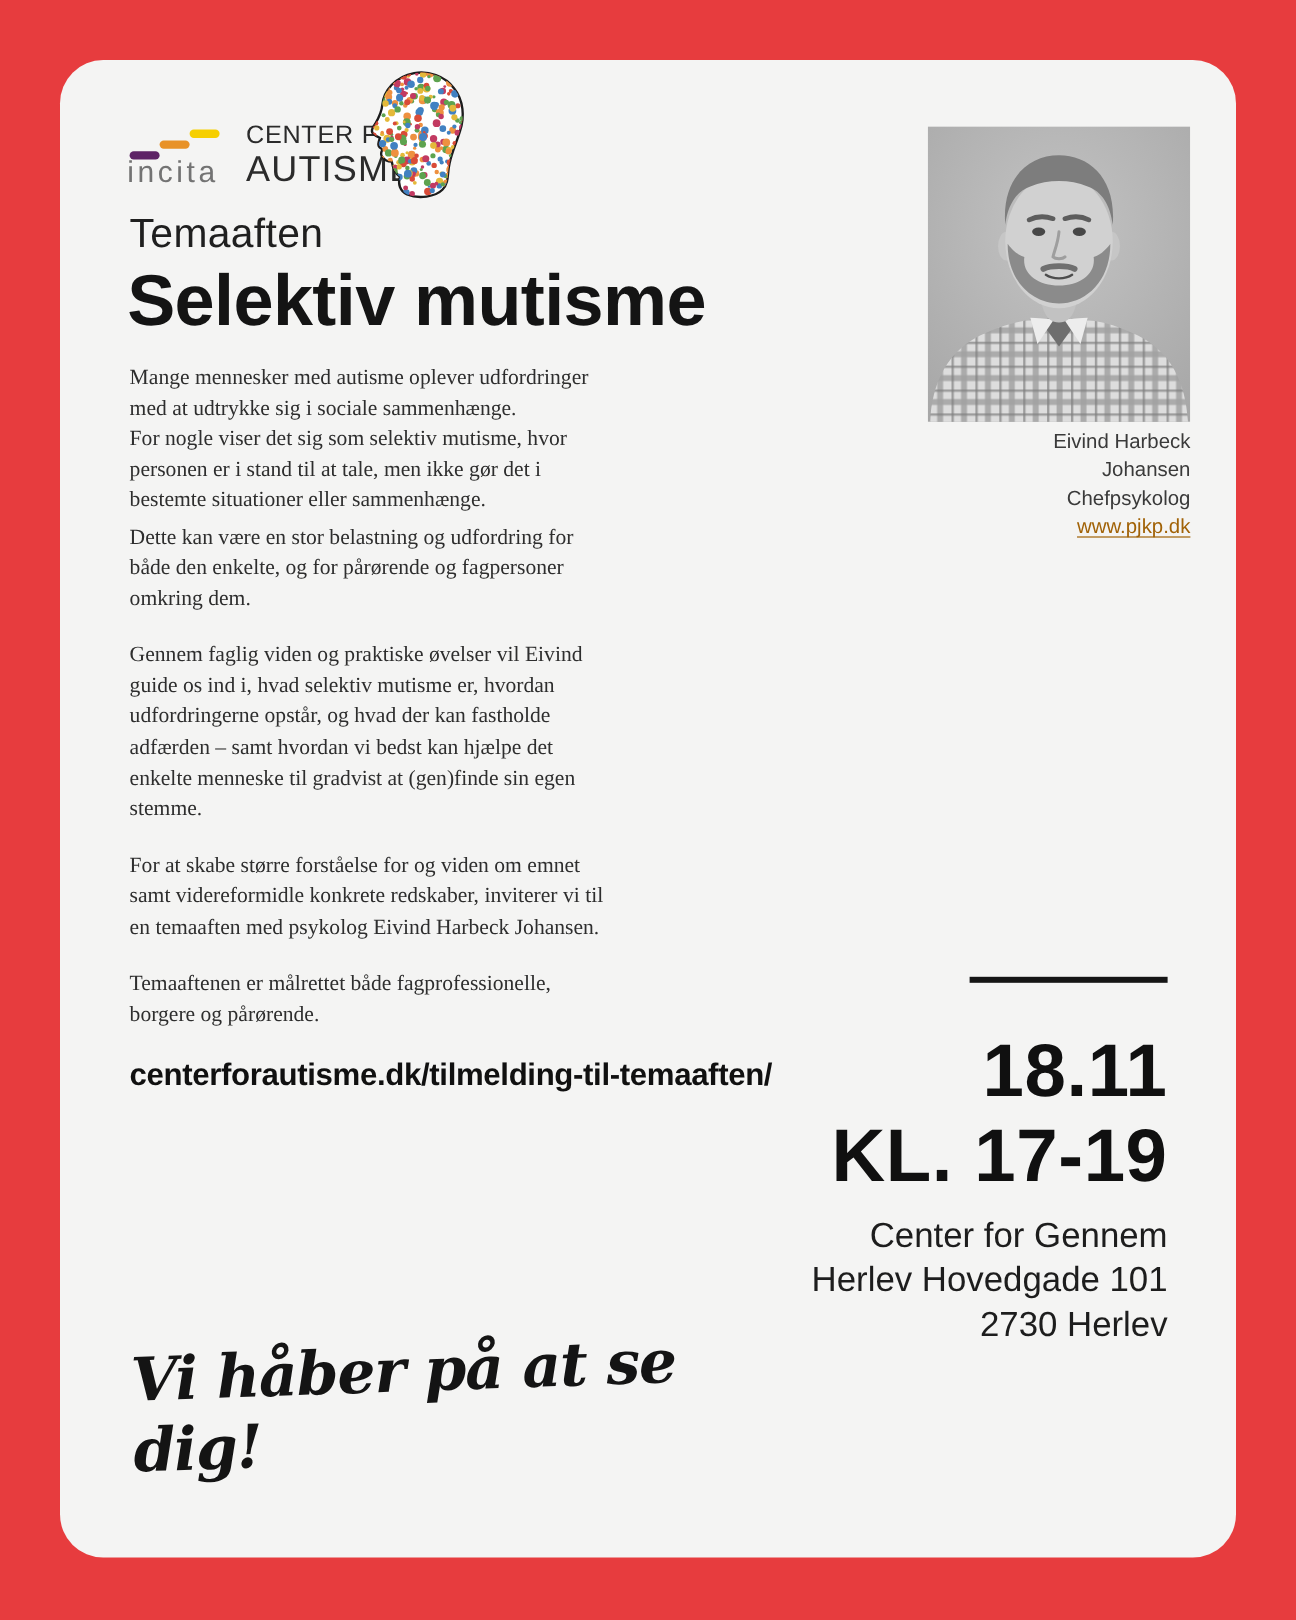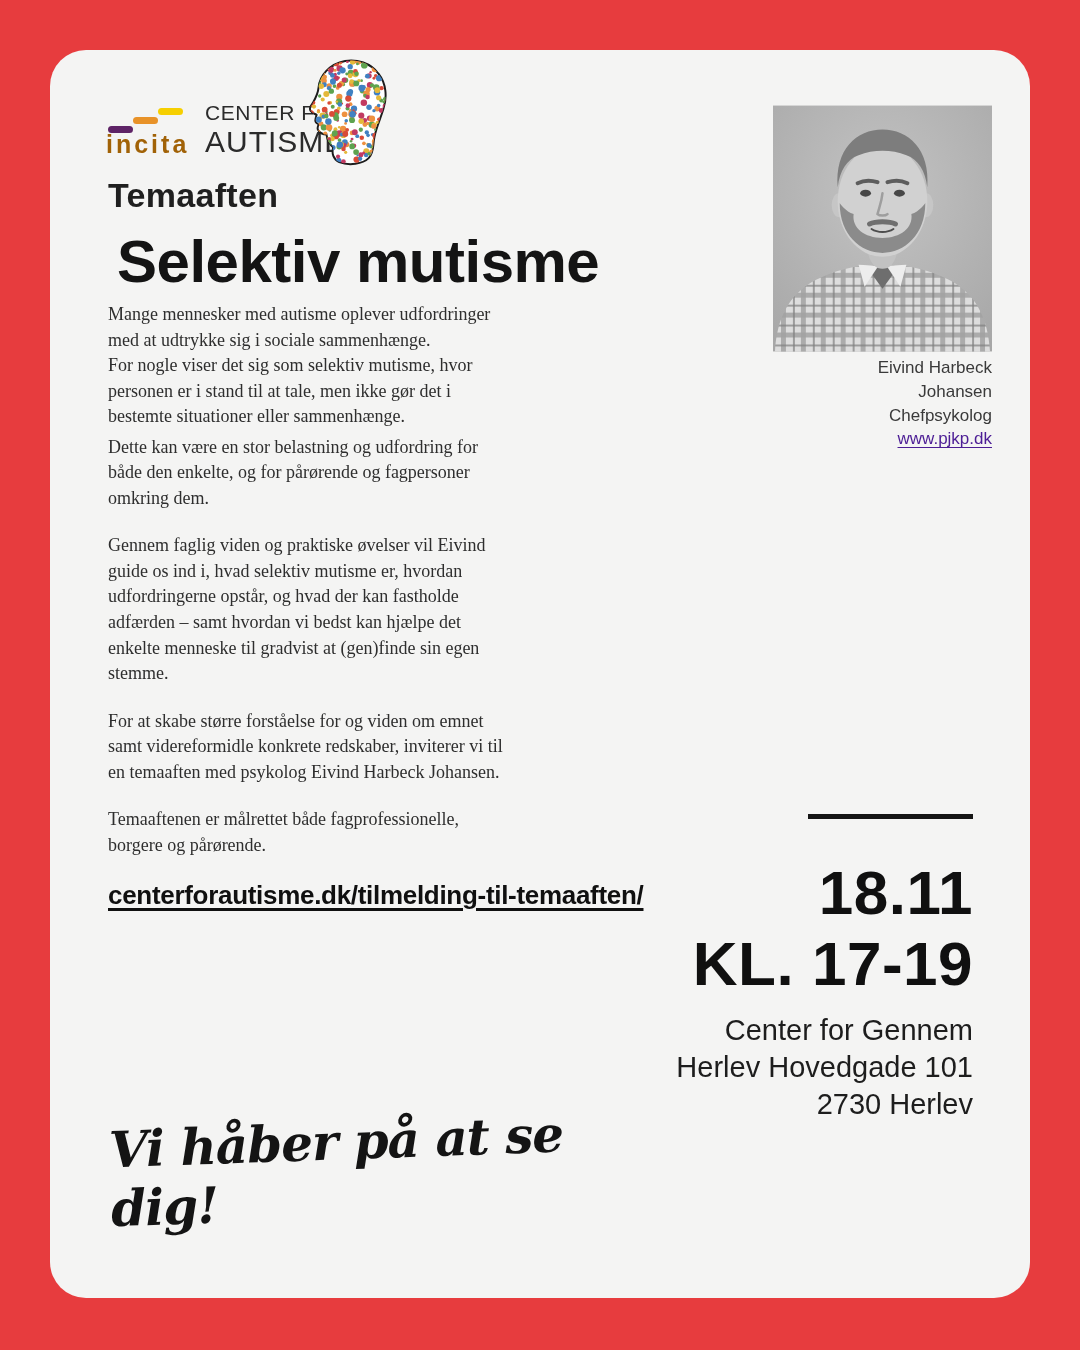--- a/index.html
+++ b/index.html
@@ -20,69 +20,69 @@
   .card *{box-sizing:border-box;}
 
   
   .incita-logo{position:absolute;left:52px;top:52px;width:140px;height:80px;}
   .dash{position:absolute;width:25px;height:7px;border-radius:4px;}
   .dash-purple{left:6px;top:24px;background:var(--incita-purple,#5e2366);}
   .dash-orange{left:31px;top:15px;background:var(--incita-orange,#e89228);}
   .dash-yellow{left:56px;top:6px;background:var(--incita-yellow,#f6cf00);}
   .incita-word{
     position:absolute;left:4px;top:28px;
-    font-size:25px;font-weight:700;letter-spacing:3px;color:#a16207;
+    font-size:25px;font-weight:400;letter-spacing:3px;color:#737373;
     font-family:"Liberation Sans",sans-serif;
   }
   .org-name{position:absolute;left:155px;top:51px;line-height:1.12;color:#2b2b2b;}
   .org-line1{display:block;font-size:21px;letter-spacing:0.6px;}
   .org-line2{display:block;font-size:30px;letter-spacing:1px;}
   .head-icon{position:absolute;left:250px;top:8px;width:100px;height:108px;}
 
   
   .kicker{
     position:absolute;left:58px;top:126px;
-    font-size:34px;font-weight:700;color:#1f1f1f;letter-spacing:0.3px;
+    font-size:34px;font-weight:400;color:#1f1f1f;letter-spacing:0.3px;
   }
   .title{
-    position:absolute;left:56px;top:166px;margin:11px;
+    position:absolute;left:56px;top:166px;margin:0;
     font-size:60px;font-weight:800;color:#141414;letter-spacing:-0.5px;
   }
 
   
   .body-col{position:absolute;left:58px;top:252px;width:665px;}
   .body-col p{
     margin:0 0 22px 0;
     font-size:18px;line-height:1.42;color:#2e2e2e;
     white-space:pre-line;
     font-family:Liberation Serif, serif;
   }
   .body-col p.tight{margin-bottom:5px;}
   .body-col p.pre-link{margin-bottom:3px;}
   .signup-link{
     display:inline-block;
     font-size:26px;font-weight:800;color:#101010;
-    text-decoration:underline;text-decoration-thickness:2.5px;text-underline-offset:4px;
+    text-decoration-thickness:2.5px;text-underline-offset:4px;
     letter-spacing:-0.3px;cursor:pointer;
   }
   .closing-script{
     position:absolute;left:60px;top:1062px;width:480px;
     font-family:"DejaVu Serif",serif;font-style:italic;font-weight:700;
     font-size:50px;color:#141414;transform:rotate(-2deg);letter-spacing:-1px;
   }
 
   
   .photo{position:absolute;left:723px;top:55px;width:219px;height:247px;overflow:hidden;}
   .photo svg{display:block;width:100%;height:100%;}
   .photo-caption{
     position:absolute;right:38px;top:306px;width:180px;
     text-align:right;font-size:17px;line-height:1.4;color:#3a3a3a;
   }
   .photo-caption .cap-link{
-    color:#4c1d95;text-decoration:underline;text-underline-offset:3px;cursor:pointer;
+    color:#a16207;text-decoration:underline;text-underline-offset:3px;cursor:pointer;
   }
 
   
   .event-block{position:absolute;right:57px;top:764px;width:430px;text-align:right;}
   .divider{width:165px;height:5px;background:#151515;margin:0 0 38px auto;}
   .date-line{
     font-size:62px;font-weight:800;line-height:1.15;color:#101010;letter-spacing:0.5px;
   }
   .venue-lines{margin-top:12px;font-size:29px;line-height:1.28;color:#1d1d1d;}
 </style>

